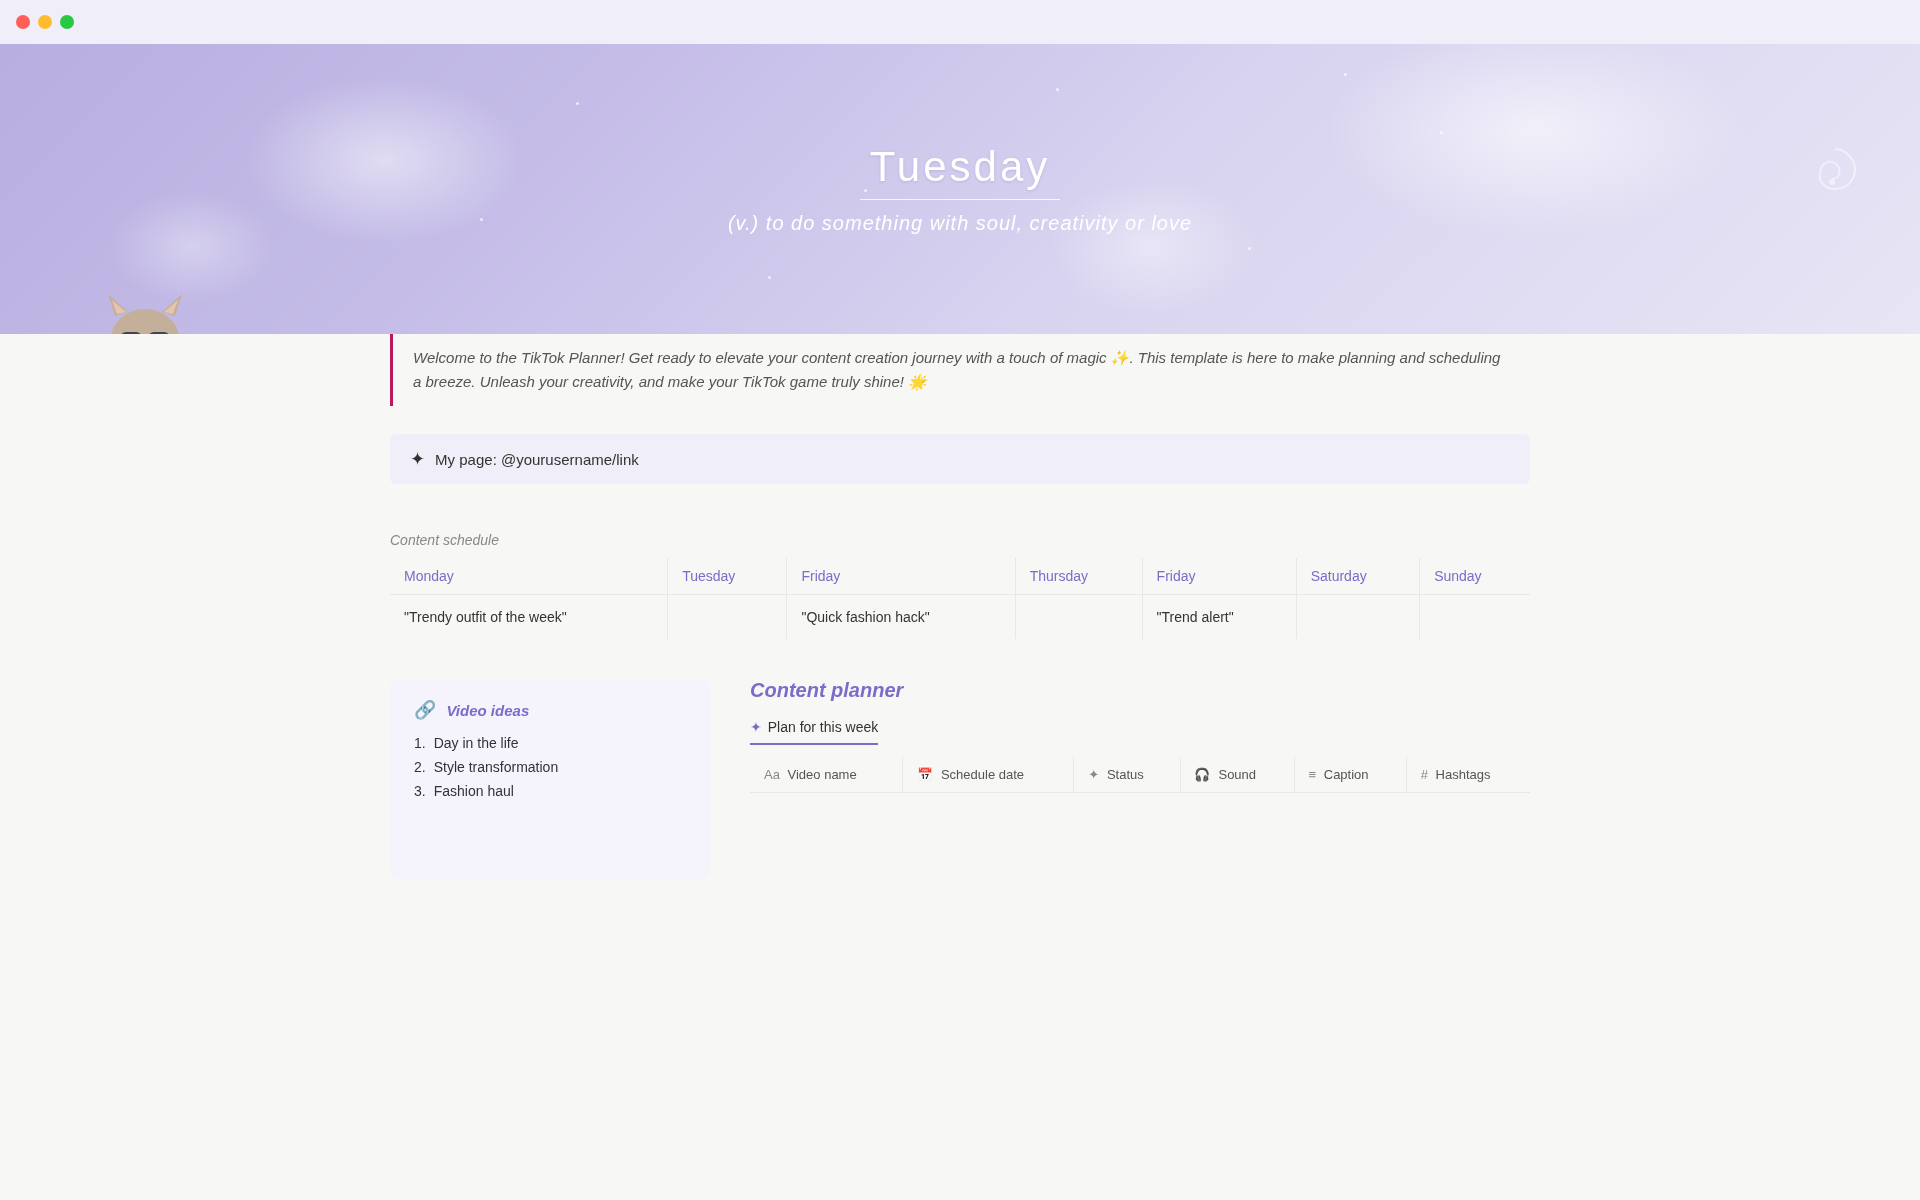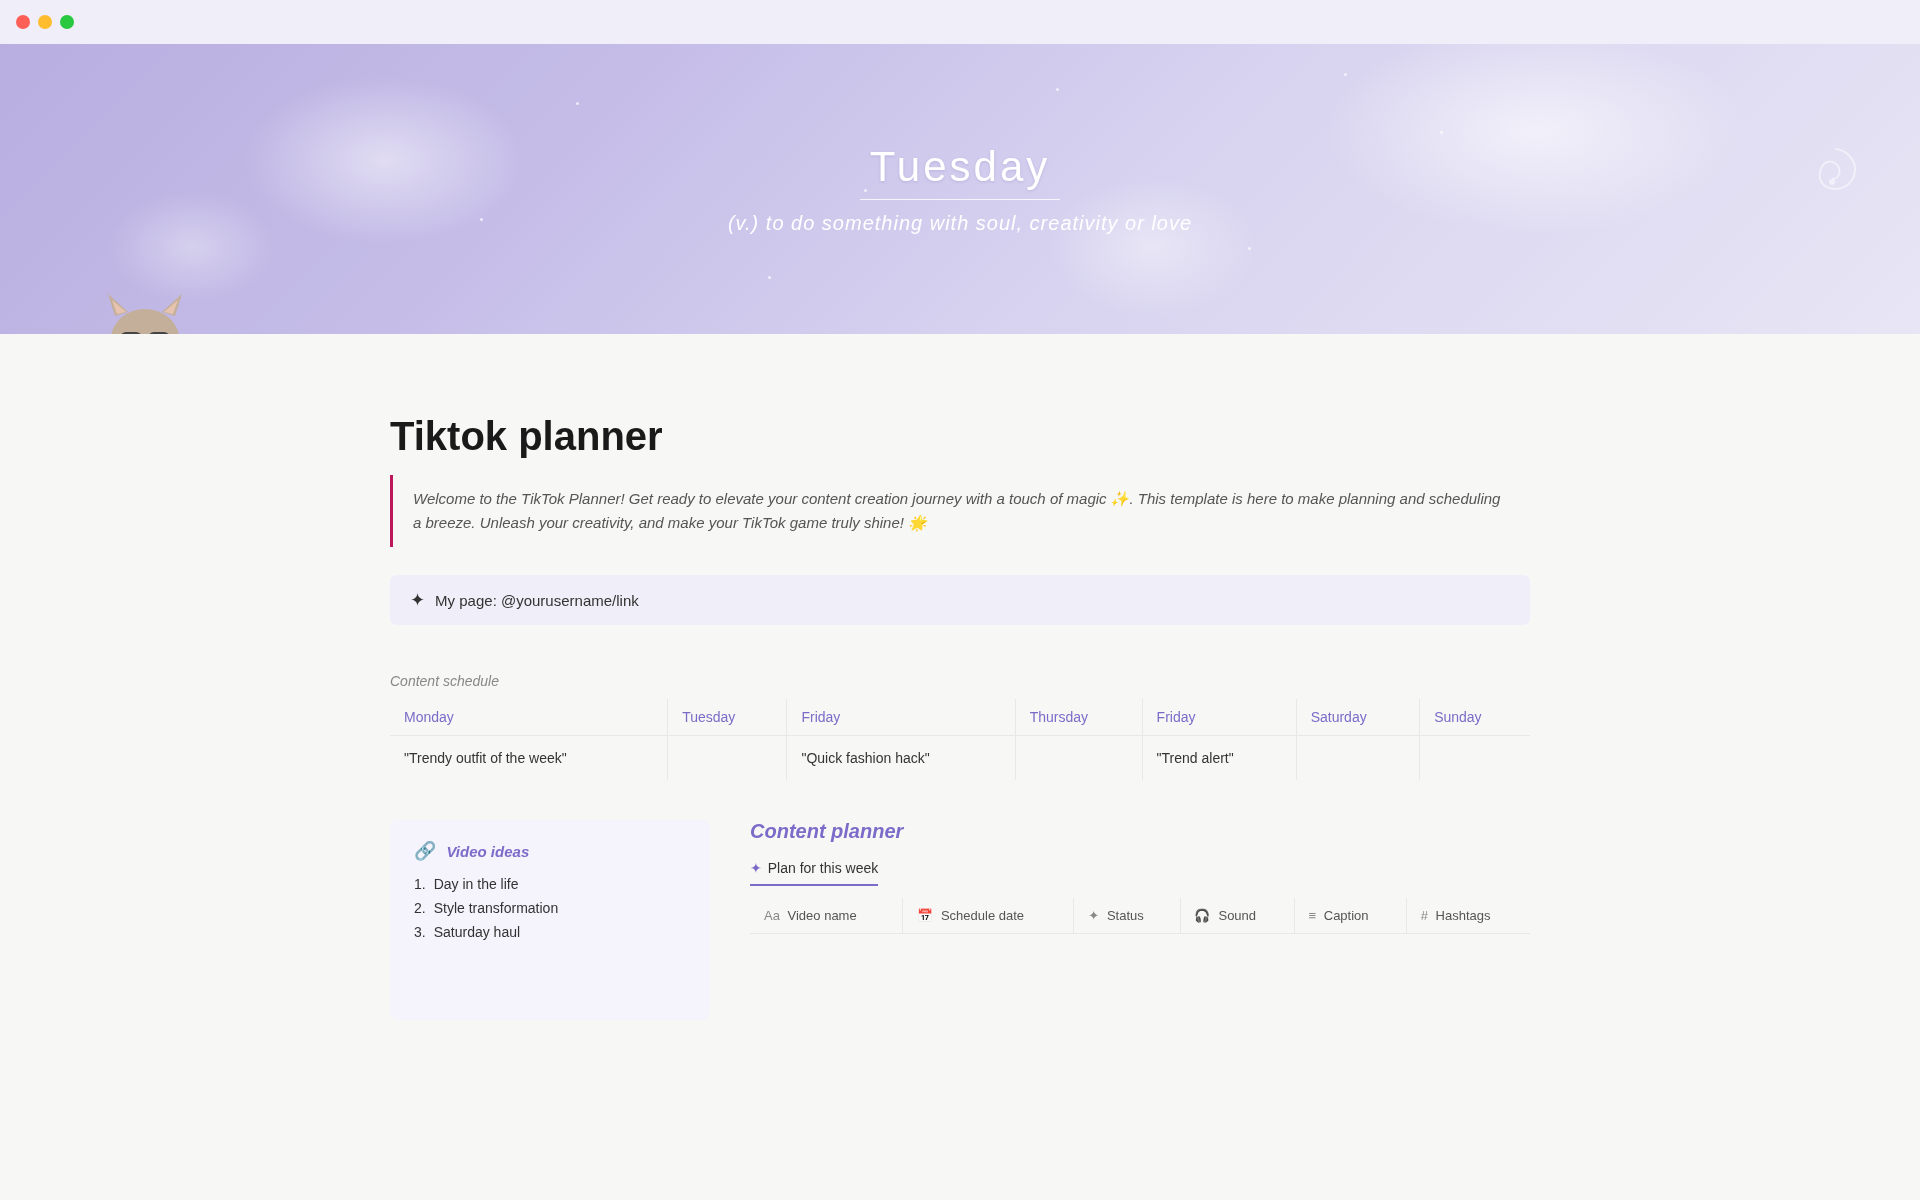--- a/index.html
+++ b/index.html
@@ -365,21 +365,20 @@
       <ellipse cx="80" cy="118" rx="12" ry="8" fill="#c4b09a"></ellipse>
       <ellipse cx="55" cy="120" rx="14" ry="6" fill="#c4b09a"></ellipse>
 
       <path d="M90 100 Q110 90 105 75 Q100 65 90 72" stroke="#b5a090" stroke-width="8" fill="none" stroke-linecap="round"></path>
     </svg>
   </div>
 </div>
 
 <div class="page-content">
 
-  <h1 class="page-title">Tiktok planner</h1>
 
   <div class="intro-quote">
     <span>Welcome to the TikTok Planner! Get ready to elevate your content creation journey with a touch of magic ✨. This template is here to make planning and scheduling a breeze. Unleash your creativity, and make your TikTok game truly shine! 🌟</span>
   </div>
 
   <div class="my-page-bar">
     <span class="my-page-icon">✦</span>
     <span>My page: @yourusername/link</span>
   </div>
 
@@ -418,21 +417,21 @@
         <span class="video-ideas-title">Video ideas</span>
       </div>
       <ol class="video-ideas-list">
         <li>
           <span>Day in the life</span>
         </li>
         <li>
           <span>Style transformation</span>
         </li>
         <li>
-          <span>Saturday haul</span>
+          <span>Fashion haul</span>
         </li>
       </ol>
     </div>
 
     <div class="content-planner-panel">
       <div class="content-planner-title">Content planner</div>
 
       <div class="plan-tab">
         <span class="plan-tab-icon">✦</span>
         <span>Plan for this week</span>

